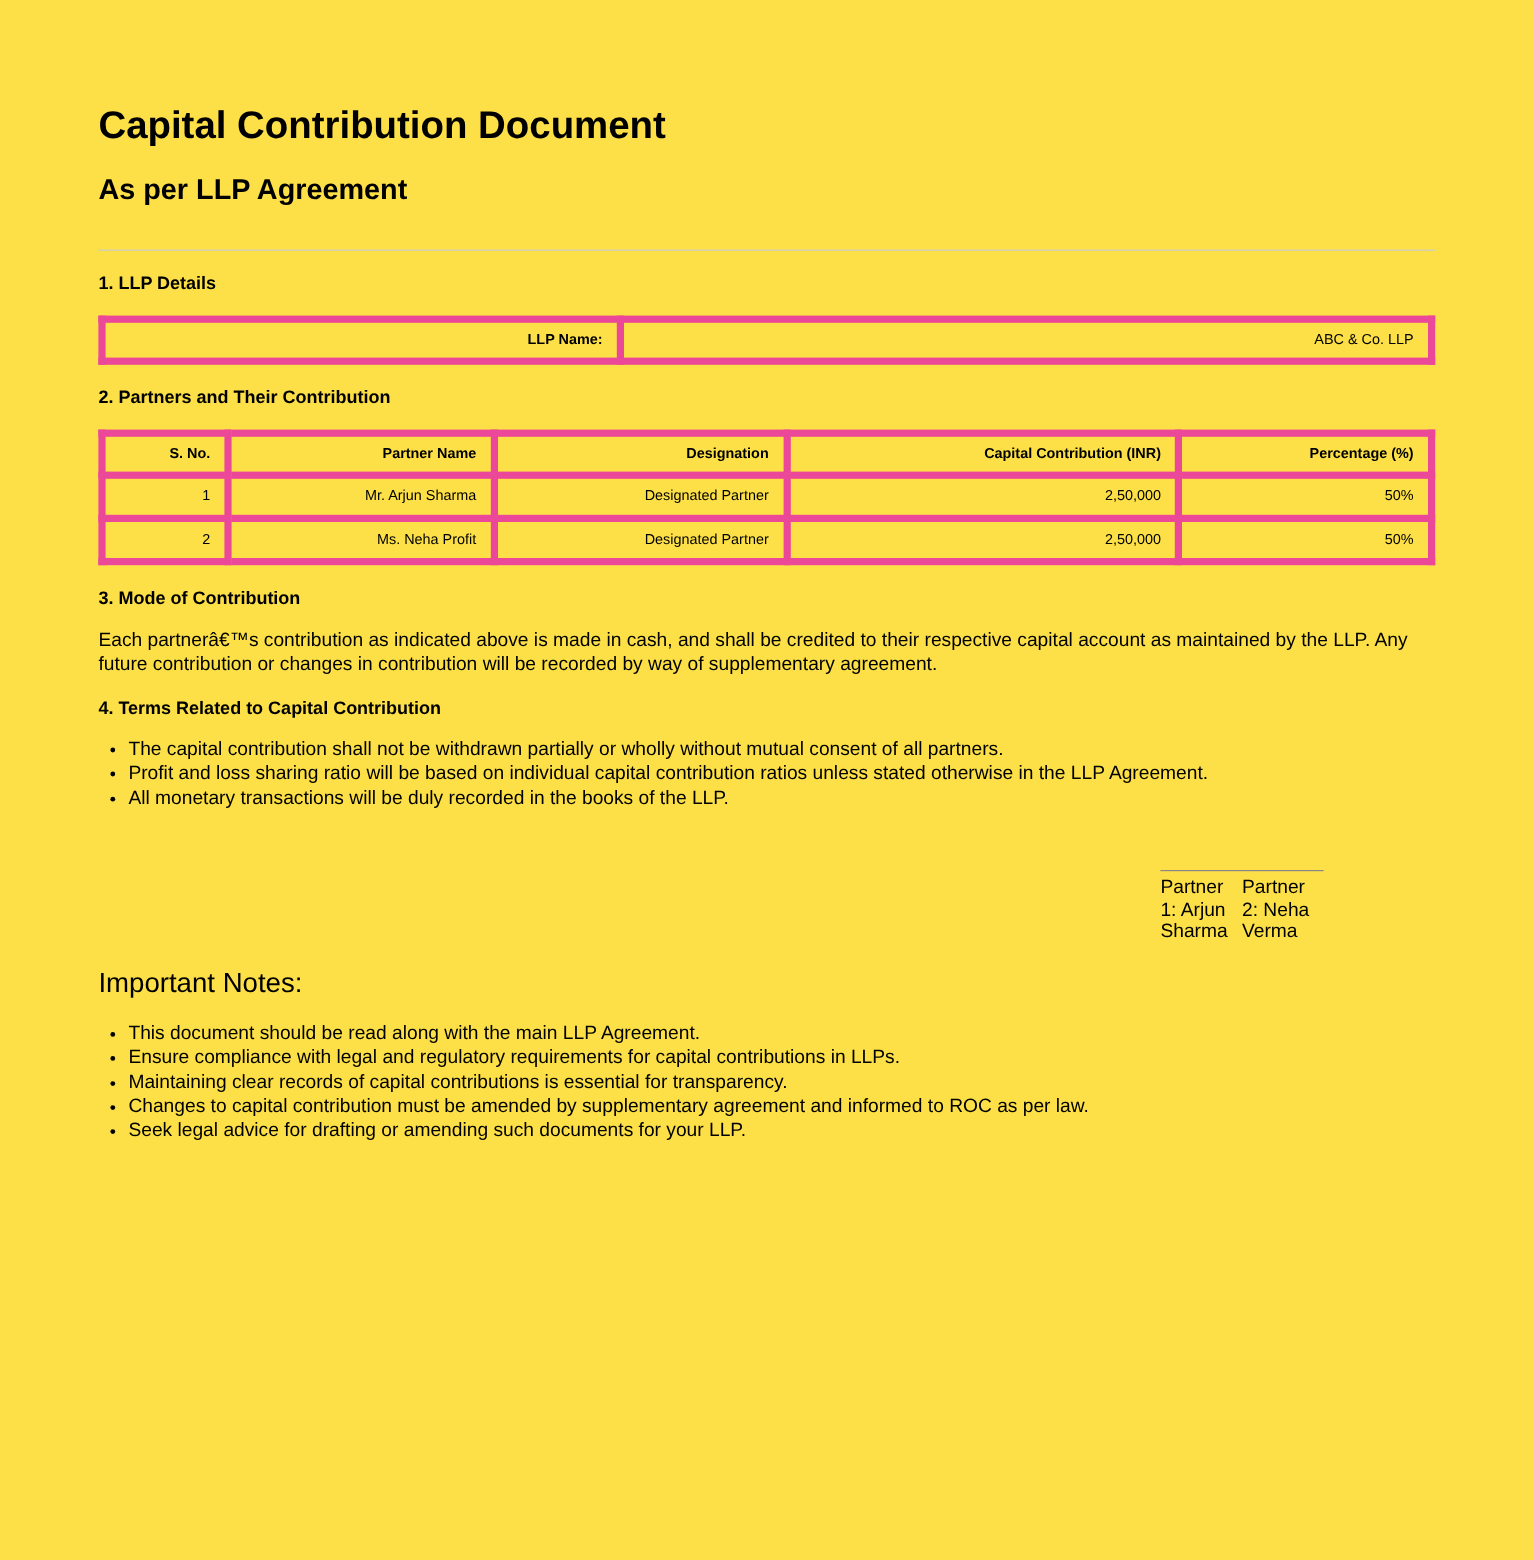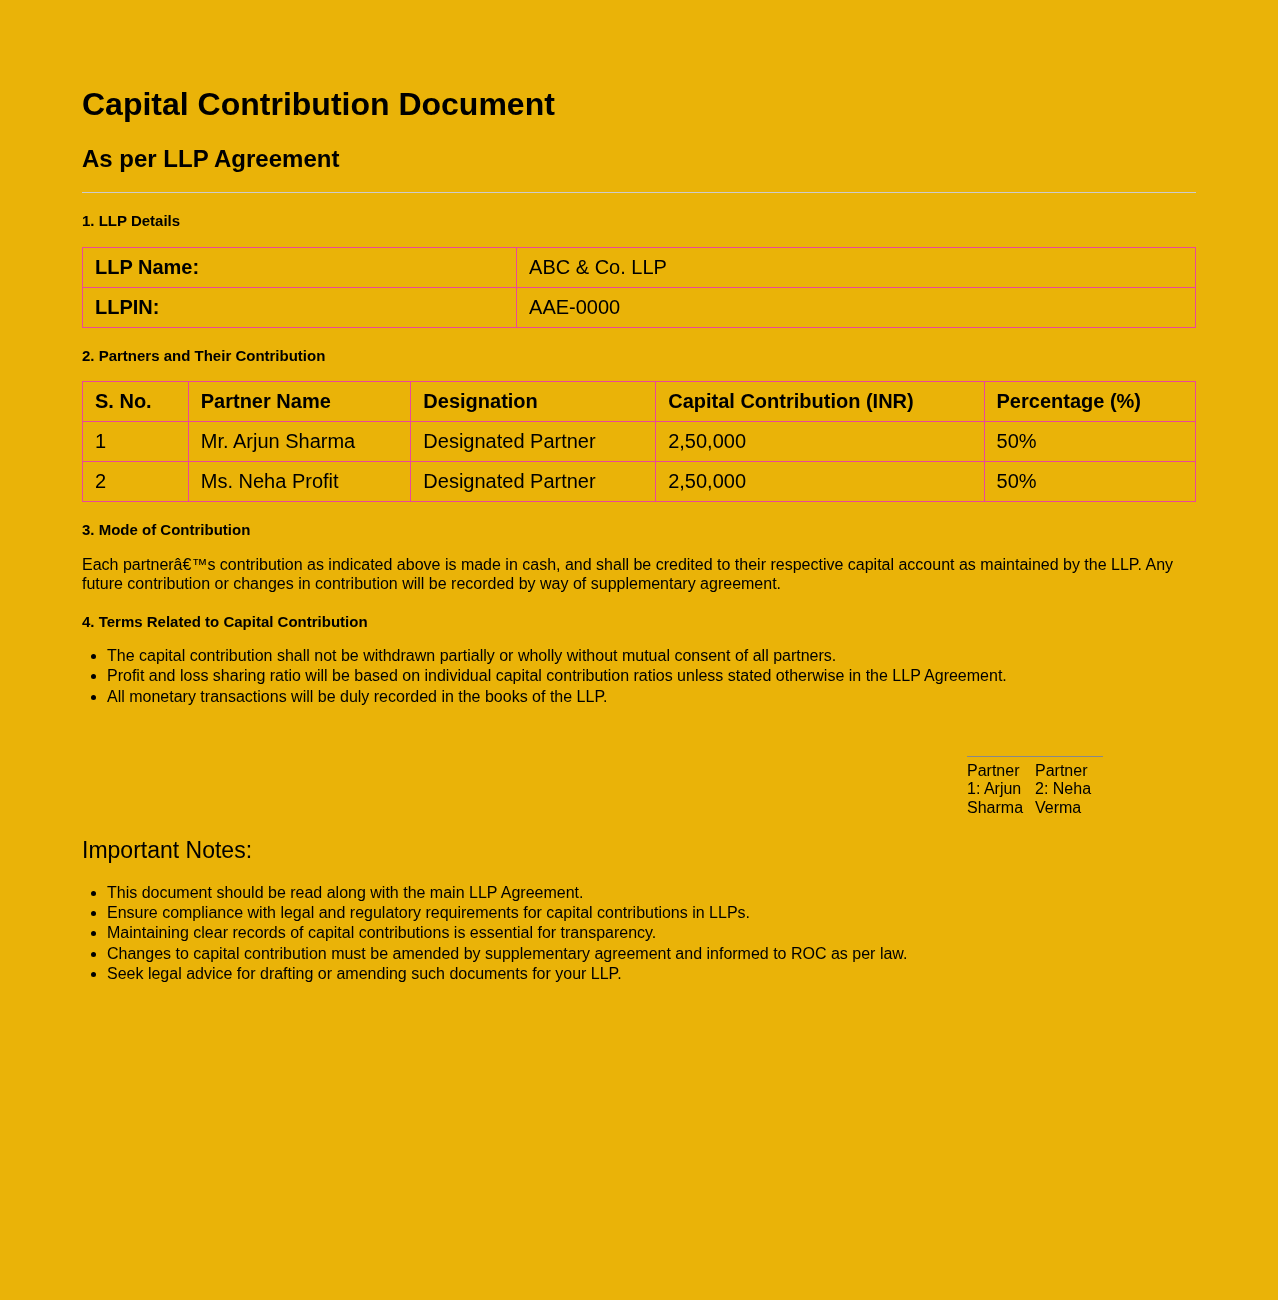--- a/index.html
+++ b/index.html
@@ -7,55 +7,55 @@
     margin: 0;
     padding: 0;
     background: #ffffff;
     color: #000000;
     font-family: "Liberation Sans", "DejaVu Sans", sans-serif;
   }
   .page {
     width: 1278px;
     min-height: 1300px;
     padding: 86px 82px 60px 82px;
-    background: #eab308;
+    background: #fde047;
   }
   h1.doc-title {
     font-size: 32px;
     font-weight: bold;
     margin: 0 0 22px 0;
     line-height: 1.15;
   }
   h2.doc-subtitle {
     font-size: 24px;
     font-weight: bold;
-    margin: 0 0 20px 0;
+    margin: 0 0 36px 0;
     line-height: 1.15;
   }
   hr.divider {
     border: none;
     border-top: 1px solid #ccc;
     margin: 8px 0;
   }
   h3.section-heading {
     font-size: 15px;
     font-weight: bold;
     margin: 19px 0 17px 0;
     line-height: 1.15;
   }
   table {
     width: 100%;
     border-collapse: collapse;
     margin: 0 0 2px 0;
   }
   th, td {
-    border: 1px solid #ec4899;
+    border: 6px solid #ec4899;
     padding: 8px 12px;
-    font-size: 20px;
-    text-align: left;
+    font-size: 12px;
+    text-align: right;
     vertical-align: top;
     line-height: 1.15;
     font-weight: normal;
   }
   th { font-weight: bold; }
   .details-table th { width: 39%; }
   .partners-table th:nth-child(1), .partners-table td:nth-child(1) { width: 9.5%; }
   .partners-table th:nth-child(2), .partners-table td:nth-child(2) { width: 20%; }
   .partners-table th:nth-child(3), .partners-table td:nth-child(3) { width: 22%; }
   .partners-table th:nth-child(4), .partners-table td:nth-child(4) { width: 29.5%; }
@@ -102,24 +102,20 @@
   <h2 class="doc-subtitle">As per LLP Agreement</h2>
   <hr class="divider">
 
   <section>
     <h3 class="section-heading">1. LLP Details</h3>
     <table class="details-table">
       <tbody>
         <tr>
           <th>LLP Name:</th>
           <td>ABC &amp; Co. LLP</td>
-        </tr>
-        <tr>
-          <th>LLPIN:</th>
-          <td>AAE-0000</td>
         </tr>
       </tbody>
     </table>
   </section>
 
   <section>
     <h3 class="section-heading">2. Partners and Their Contribution</h3>
     <table class="partners-table">
       <thead>
         <tr>

